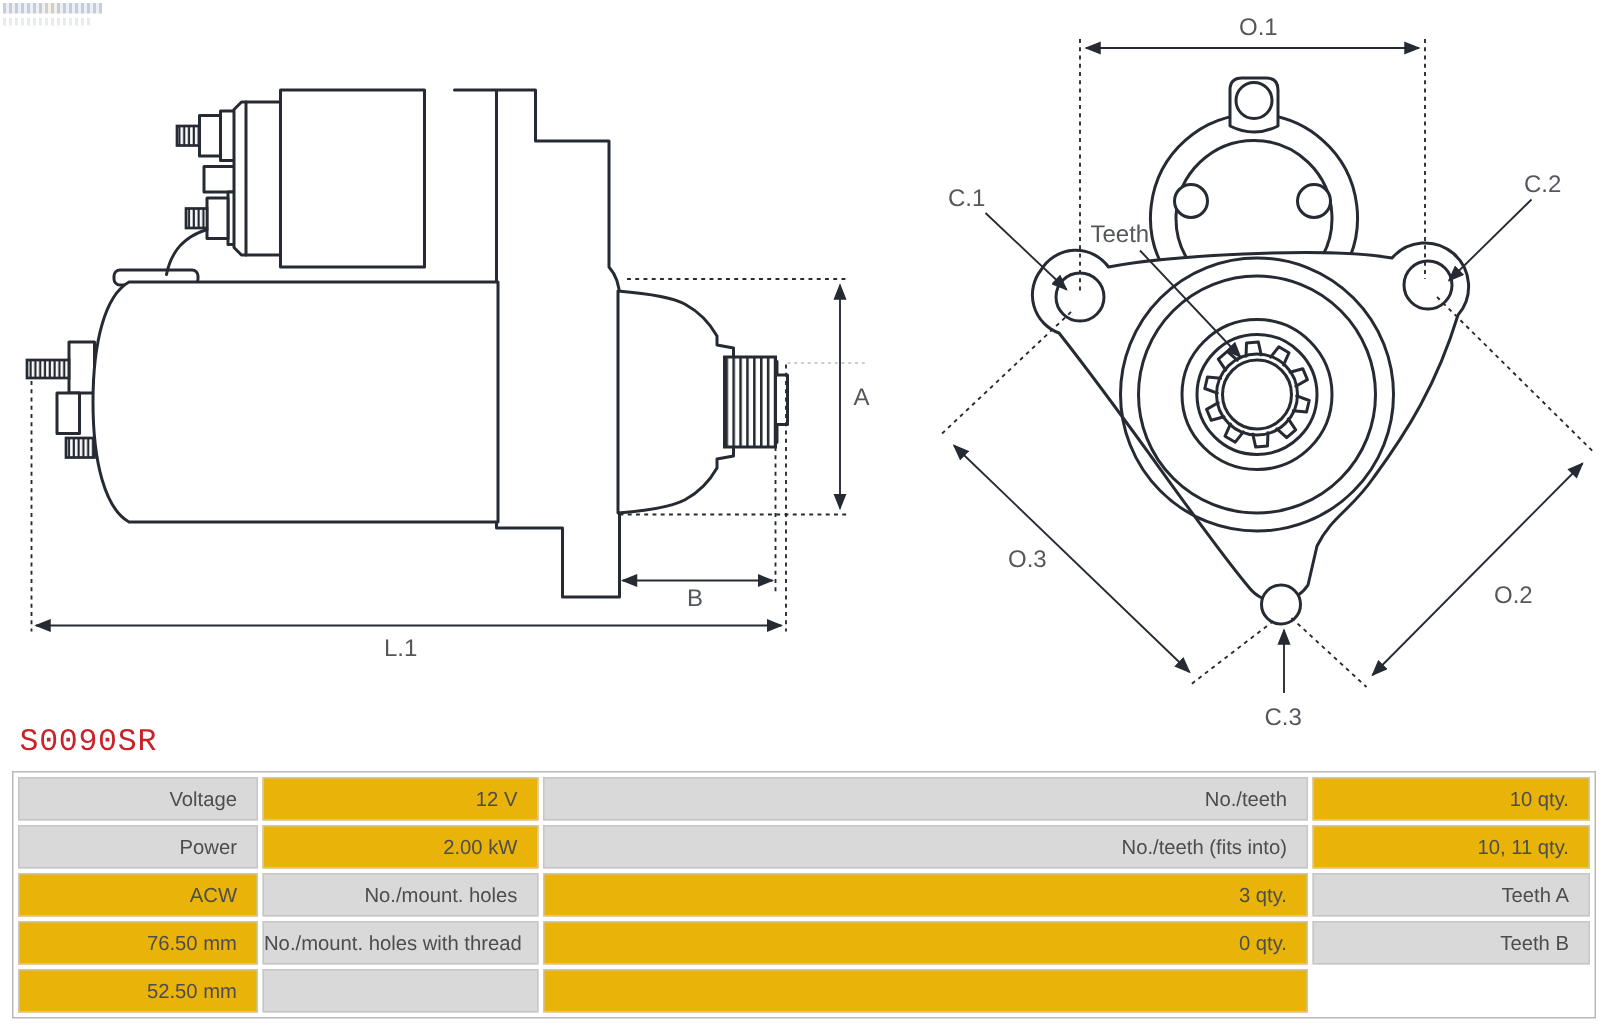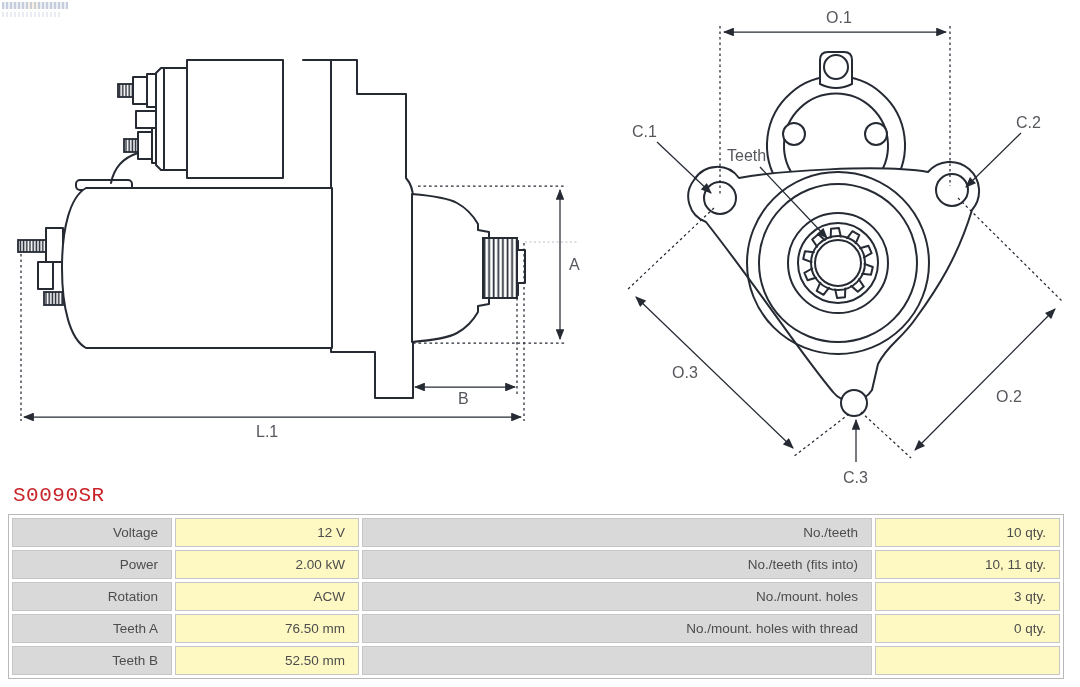--- a/index.html
+++ b/index.html
@@ -18,21 +18,21 @@
   .part-number{position:absolute;left:13px;top:484px;font-size:21px;letter-spacing:.5px;
     color:#c9232a;font-family:Liberation Mono, monospace;}
 
   .spec-table{position:absolute;left:8px;top:514px;width:1056px;border:1px solid #b9b9b9;
     padding:3px;box-sizing:border-box;display:grid;grid-template-columns:160px 184px 510px 1fr;
     gap:3px;grid-auto-rows:29px;background:#fff;}
   .spec-table .c{border:1px solid #c6c6c6;box-sizing:border-box;text-align:right;
     padding:0 13px 0 0;line-height:27px;font-size:13.5px;color:#4d4d4d;
     white-space:nowrap;overflow:hidden;}
   .spec-table .lab{background:#d9d9d9;}
-  .spec-table .val{background:#fef9c3;}
+  .spec-table .val{background:#eab308;}
 
   
   .ln{stroke:#252a33;stroke-width:2;fill:#fff;stroke-linejoin:round;stroke-linecap:round;}
   .lnn{stroke:#252a33;stroke-width:2;fill:none;stroke-linejoin:round;stroke-linecap:round;}
   .dim{stroke:#252a33;stroke-width:1.25;fill:none;}
   .dot{stroke:#252a33;stroke-width:1.25;fill:none;stroke-dasharray:2.6 2.9;}
   .lbl{font-family:"Liberation Sans",sans-serif;font-size:16px;fill:#55575c;}
 </style>
 </head>
 <body>
@@ -165,21 +165,20 @@
 
 <div class="spec-table">
     <div class="c lab">Voltage</div>
     <div class="c val">12 V</div>
     <div class="c lab">No./teeth</div>
     <div class="c val">10 qty.</div>
     <div class="c lab">Power</div>
     <div class="c val">2.00 kW</div>
     <div class="c lab">No./teeth (fits into)</div>
     <div class="c val">10, 11 qty.</div>
-    <div class="c lab">Rotation</div>
     <div class="c val">ACW</div>
     <div class="c lab">No./mount. holes</div>
     <div class="c val">3 qty.</div>
     <div class="c lab">Teeth A</div>
     <div class="c val">76.50 mm</div>
     <div class="c lab">No./mount. holes with thread</div>
     <div class="c val">0 qty.</div>
     <div class="c lab">Teeth B</div>
     <div class="c val">52.50 mm</div>
     <div class="c lab"></div>

